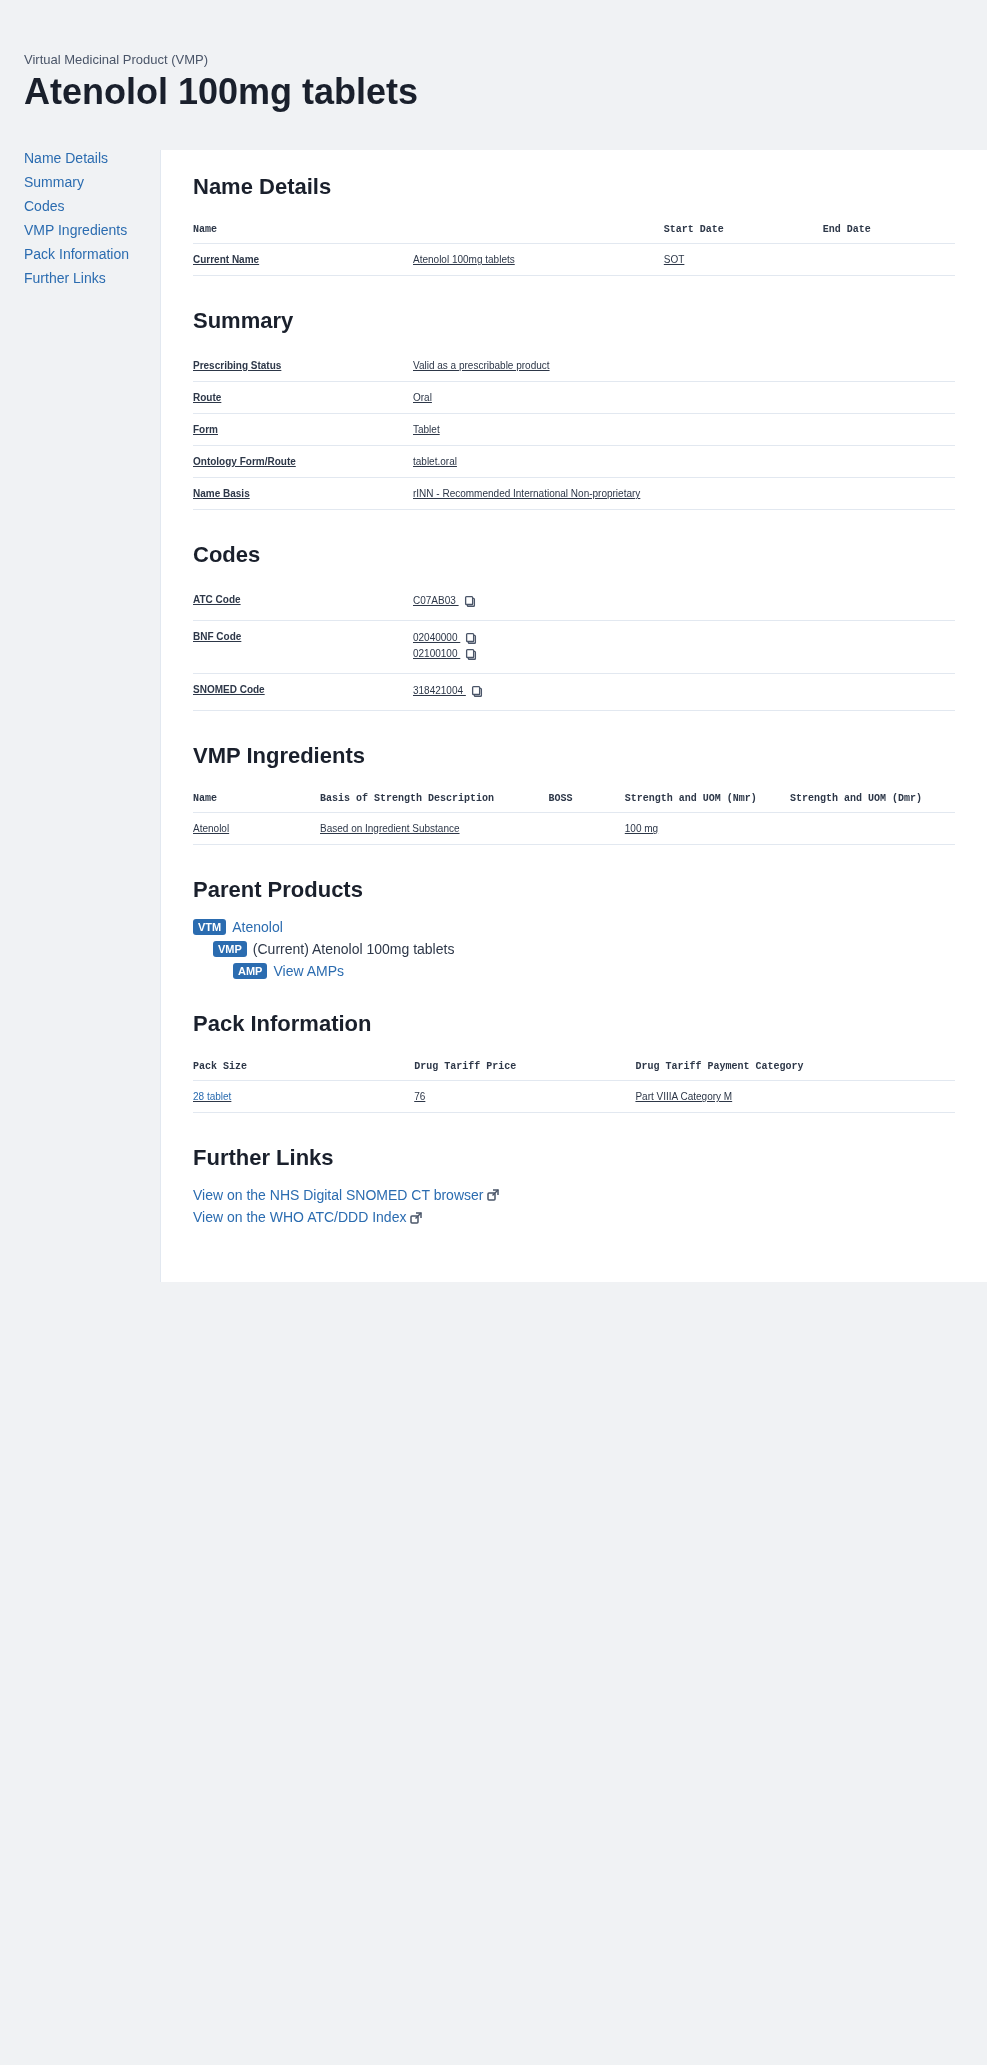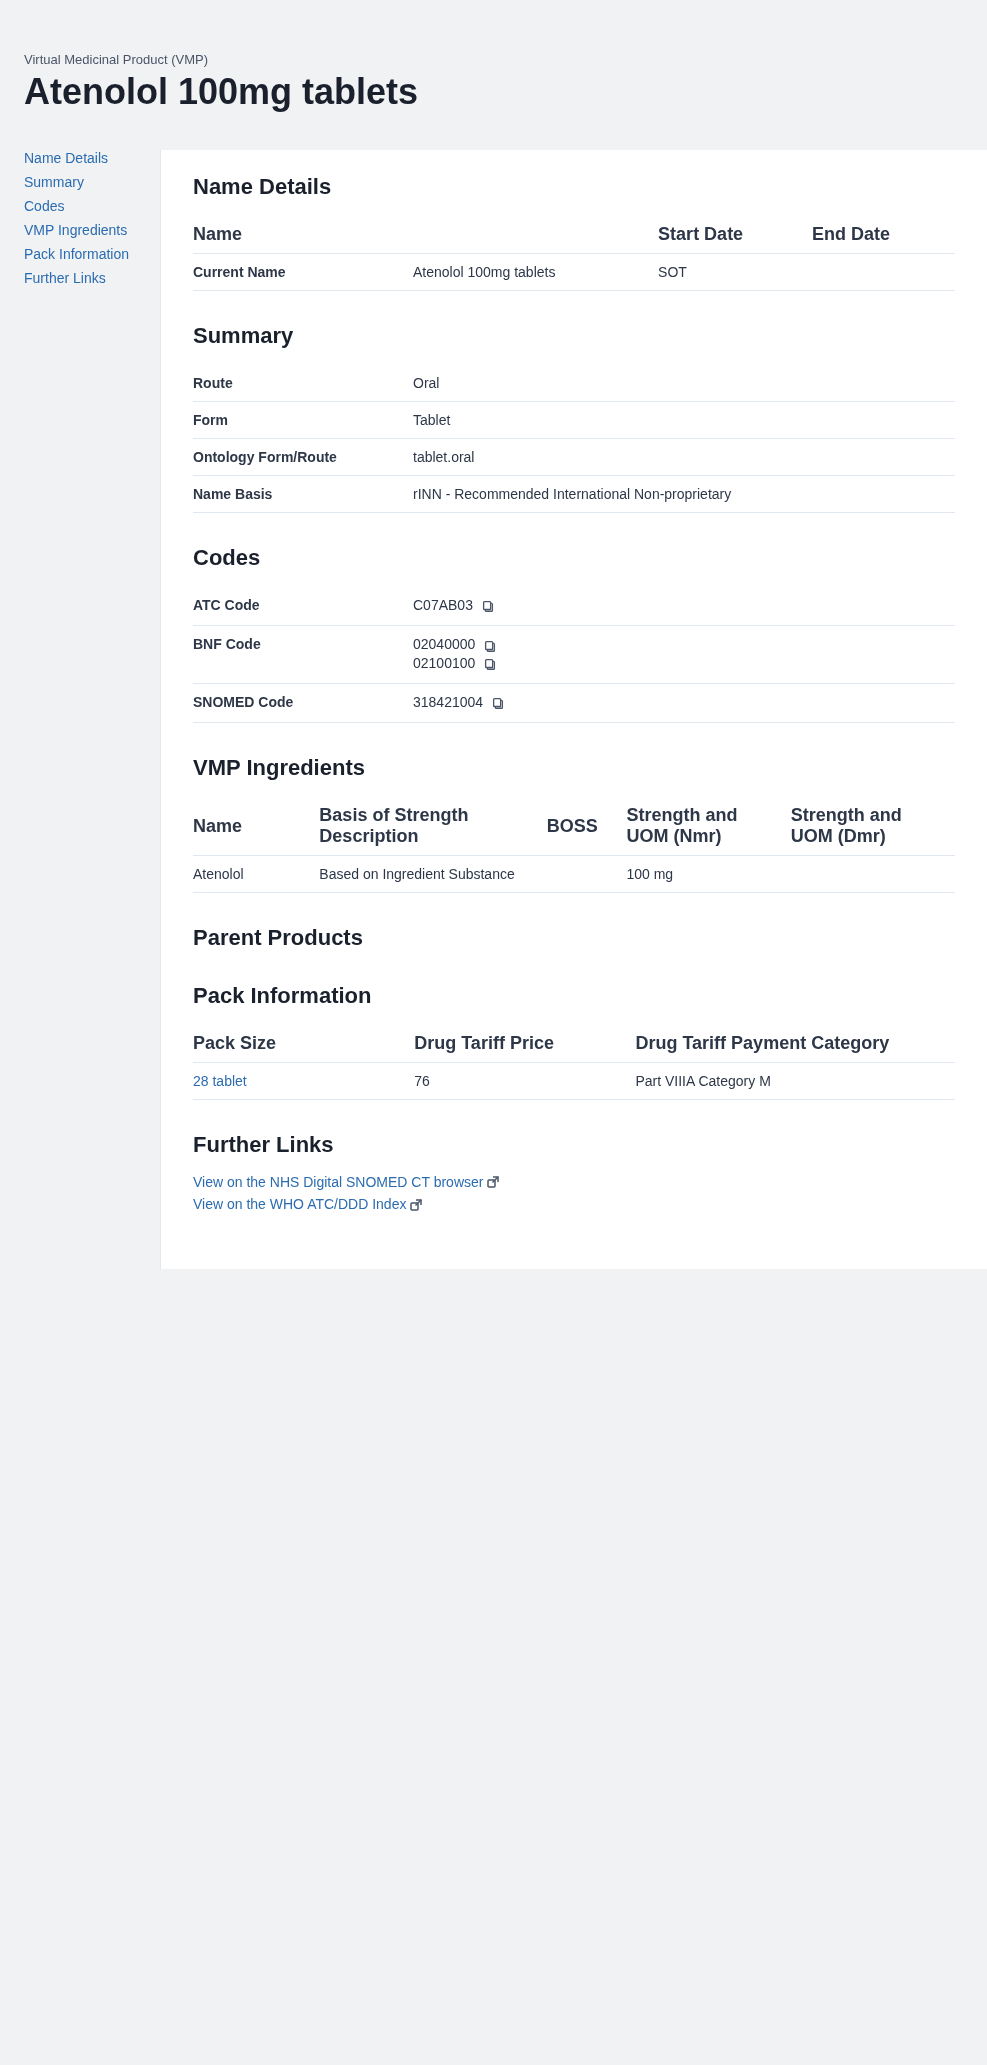--- a/index.html
+++ b/index.html
@@ -62,31 +62,33 @@
       color: #1a202c;
       margin-bottom: 16px;
     }
     table.info-table {
       width: 100%;
       border-collapse: collapse;
     }
     table.info-table th {
       text-align: left;
       font-weight: bold;
-      font-size: 18px;
+      font-size: 10px;
       color: #2d3748;
       padding: 8px 12px 8px 0;
       border-bottom: 1px solid #e2e8f0;
+      font-family: Liberation Mono, monospace;
     }
     table.info-table td {
       padding: 10px 12px 10px 0;
       border-bottom: 1px solid #e2e8f0;
-      font-size: 14px;
+      font-size: 10px;
       color: #2d3748;
       vertical-align: top;
+      text-decoration: underline;
     }
     table.info-table td.label-col {
       font-weight: bold;
       width: 220px;
       color: #2d3748;
     }
     .copy-icon {
       display: inline-block;
       width: 14px;
       height: 14px;
@@ -200,20 +202,24 @@
     <td></td>
   </tr>
             </tbody>
         </table>
       </div>
 
       <div class="section" id="summary">
         <div class="section-title">Summary</div>
         <table class="info-table">
           <tbody id="summary-body">
+              <tr>
+    <td class="label-col">Prescribing Status</td>
+    <td>Valid as a prescribable product</td>
+  </tr>
               <tr>
     <td class="label-col">Route</td>
     <td>Oral</td>
   </tr>
               <tr>
     <td class="label-col">Form</td>
     <td>Tablet</td>
   </tr>
               <tr>
     <td class="label-col">Ontology Form/Route</td>
@@ -285,20 +291,34 @@
     <td class="boss-col"></td>
     <td class="strength-nmr-col">100 mg</td>
     <td class="strength-dmr-col"></td>
   </tr>
             </tbody>
         </table>
       </div>
 
       <div class="section" id="parent-products">
         <div class="section-title">Parent Products</div>
+        <div class="parent-products" id="parent-products-list">
+            <div class="parent-row">
+              <span class="badge badge-vtm">VTM</span>
+              <a href="#" class="link-text">Atenolol</a>
+            </div>
+            <div class="parent-row indent1">
+              <span class="badge badge-vmp">VMP</span>
+              <span>(Current) Atenolol 100mg tablets</span>
+            </div>
+            <div class="parent-row indent2">
+              <span class="badge badge-amp">AMP</span>
+              <a href="#" class="link-text">View AMPs</a>
+            </div>
+          </div>
       </div>
 
       <div class="section" id="pack-information">
         <div class="section-title">Pack Information</div>
         <table class="info-table pack-table">
           <thead>
             <tr>
               <th>Pack Size</th>
               <th>Drug Tariff Price</th>
               <th>Drug Tariff Payment Category</th>

